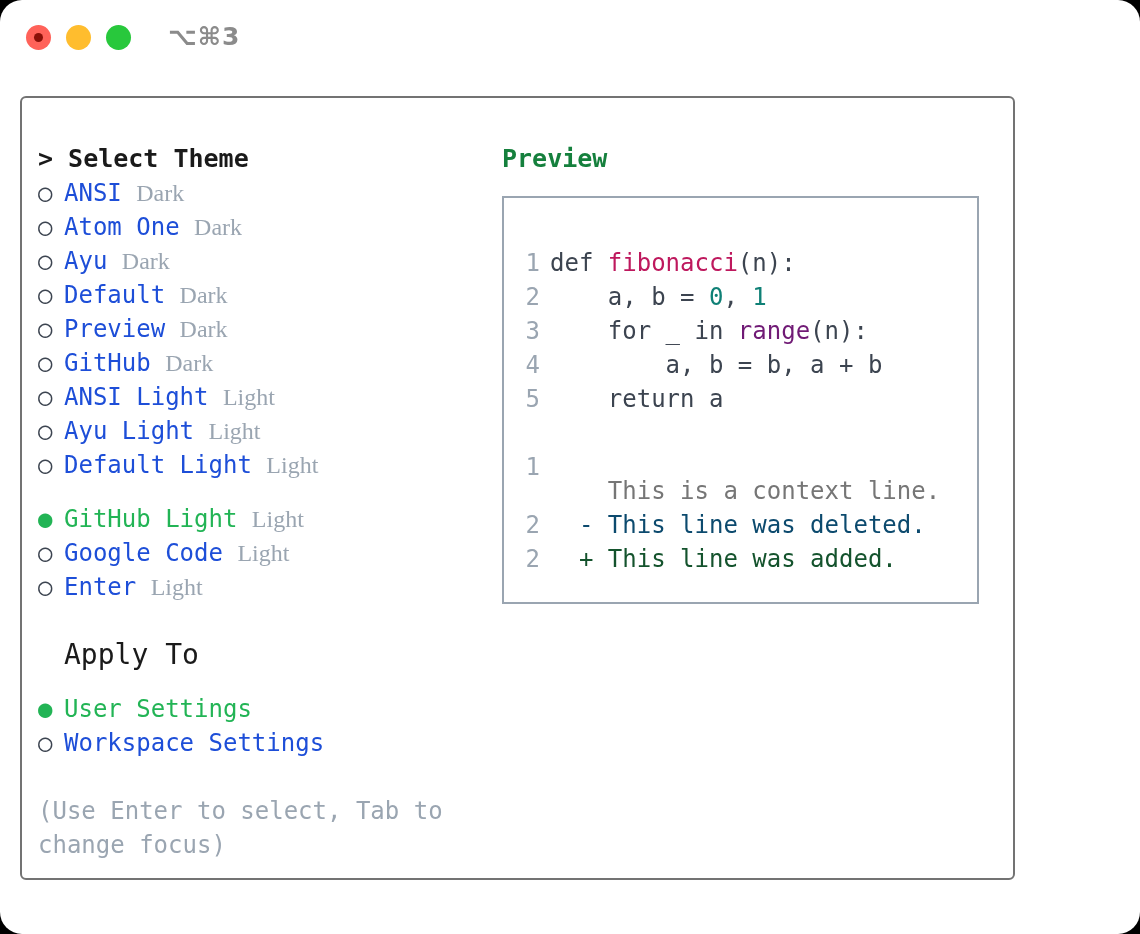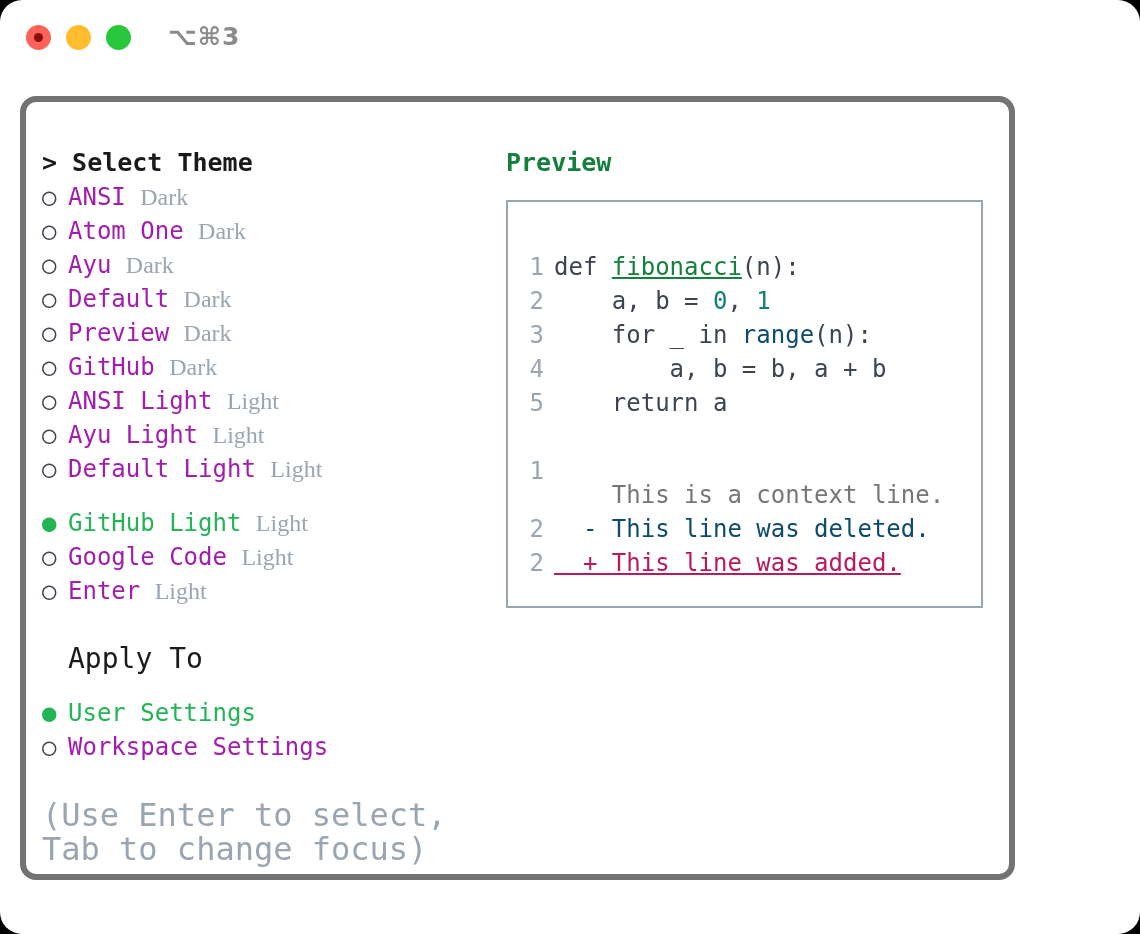--- a/index.html
+++ b/index.html
@@ -60,22 +60,22 @@
     color: #8b8b8b;
     letter-spacing: 1px;
   }
 
   
   #panel {
     position: absolute;
     left: 20px; top: 96px;
     width: 995px;
     height: 784px;
-    border: 6px solid #737373;
-    border-radius: 16px;
+    border: 2px solid #737373;
+    border-radius: 6px;
     background: #ffffff;
   }
 
   
   #left-col {
     position: absolute;
     left: 16px; top: 44px;
     width: 440px;
   }
 
@@ -98,37 +98,37 @@
   }
   .bullet {
     display: inline-block;
     width: 26px;
     flex: 0 0 26px;
     font-size: 24px;
     line-height: 34px;
     color: #3c4450;
   }
   .bullet.sel { color: #22b455; }
-  .opt-label { color: #a21caf; }
+  .opt-label { color: #1d4ed8; }
   .opt-row.selected .opt-label { color: #22b455; margin-top: 20px; }
   .opt-tag { color: #9aa5b1; font-family: Liberation Serif, serif; }
 
   .spacer-row { height: 34px; }
 
   .subhead {
     font-size: 28px;
     color: #1a1a1a;
     line-height: 34px;
     padding-left: 26px;
     white-space: pre;
   }
 
   #hint {
     margin-top: 34px;
-    font-size: 32px;
+    font-size: 24px;
     line-height: 34px;
     color: #9aa5b1;
     width: 420px;
     white-space: pre-wrap;
   }
 
   
   #right-col {
     position: absolute;
     left: 480px; top: 44px;
@@ -155,29 +155,29 @@
     white-space: pre;
   }
   .ln {
     width: 46px;
     flex: 0 0 46px;
     text-align: right;
     color: #9aa5b1;
     padding-right: 10px;
   }
   .code-text { color: #3c4450; }
-  .tok-fn   { color: #15803d; text-decoration: underline; }
+  .tok-fn   { color: #be185d; }
   .tok-num  { color: #0f8076; }
-  .tok-kw   { color: #0c4a6e; }
+  .tok-kw   { color: #701a75; }
 
   .gap-line { height: 34px; }
 
   .diff-ctx { color: #767676; margin-top: 24px; }
   .diff-del { color: #0c4a6e; }
-  .diff-add { color: #be185d; text-decoration: underline; }
+  .diff-add { color: #14532d; }
 </style>
 </head>
 <body>
 
 <div id="window">
 
   <div id="titlebar">
     <div class="lights">
       <div class="light red"></div>
       <div class="light yellow"></div>

